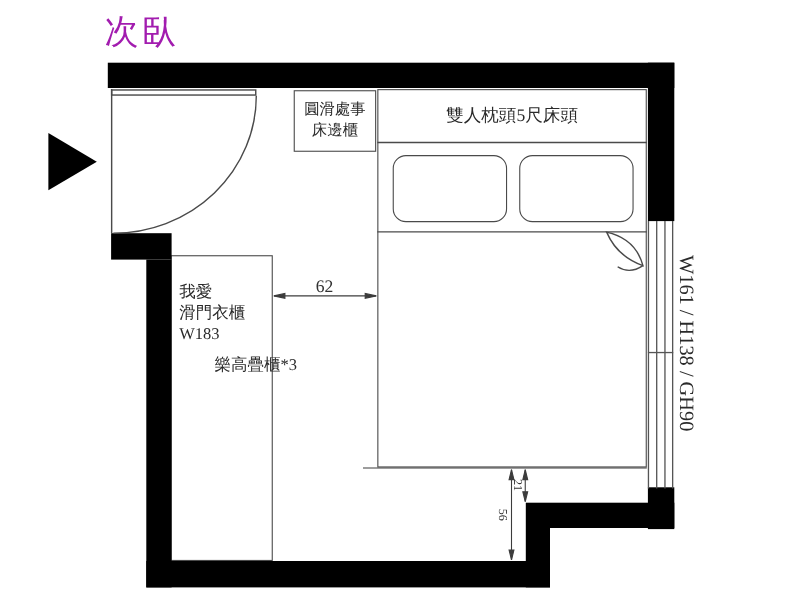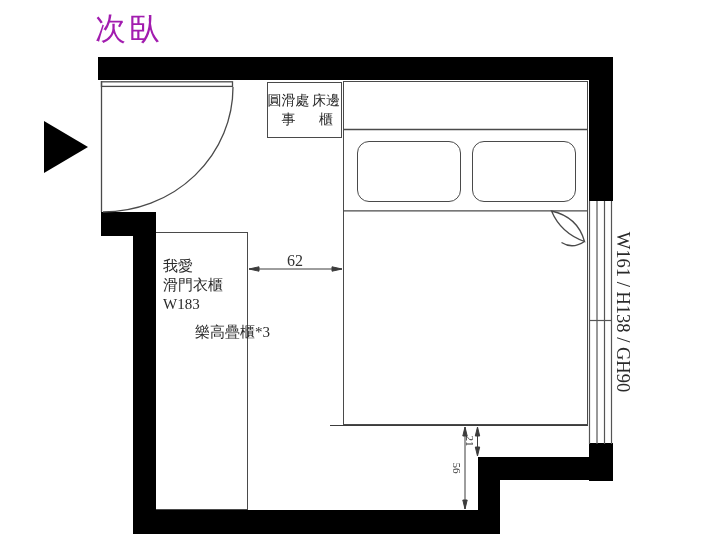--- a/index.html
+++ b/index.html
@@ -4,21 +4,21 @@
 <style>
   html,body{margin:0;padding:0;background:#ffffff;}
   .canvas{
     position:relative;width:724px;height:552px;background:#ffffff;overflow:hidden;
     font-family:"Liberation Serif","DejaVu Serif",serif;color:#2a2a2a;
   }
   .wall{position:absolute;background:#000000;}
   .box{position:absolute;border:1.5px solid #4a4a4a;box-sizing:border-box;background:transparent;}
   .pillow{position:absolute;border:1.5px solid #4a4a4a;border-radius:12px;box-sizing:border-box;background:#ffffff;}
   .label{position:absolute;color:#2a2a2a;}
-  .center-col{display:flex;flex-direction:row;align-items:center;justify-content:center;text-align:center;}
+  .center-col{display:flex;flex-direction:column;align-items:center;justify-content:center;text-align:center;}
   .center{display:flex;align-items:center;justify-content:center;text-align:center;}
   .rot90{transform:rotate(90deg);transform-origin:center center;}
   svg.overlay{position:absolute;left:0;top:0;z-index:5;}
   .layer-walls{z-index:4;}
   .layer-box{z-index:2;}
   .layer-text{z-index:6;}
   .title{font-size:31px;letter-spacing:3px;color:#a21caf;}
   .small-dim{font-size:11px;color:#333333;}
 </style>
 </head>
@@ -93,20 +93,21 @@
       <polygon points="465,427 462.8,436 467.2,436"></polygon>
       <polygon points="465,509 462.8,500 467.2,500"></polygon>
     </g>
   </svg>
 
   <div class="label center-col layer-text" style="left:267px;top:82px;width:75px;height:56px;font-size:14px;line-height:19px;">
     <div>圓滑處事</div>
     <div>床邊櫃</div>
   </div>
 
+  <div class="label center layer-text" style="left:343px;top:82px;width:245px;height:47px;font-size:16px;">雙人枕頭5尺床頭</div>
 
 
   <div class="label layer-text" style="left:163px;top:257px;font-size:15px;line-height:19px;">
     <div>我愛</div>
     <div>滑門衣櫃</div>
     <div>W183</div>
     <div style="margin-top:9px;margin-left:32px;">樂高疊櫃*3</div>
   </div>
 
   <div class="label center rot90 layer-text" style="left:523px;top:301px;width:200px;height:22px;font-size:18.5px;white-space:nowrap;">W161 / H138 / GH90</div>

